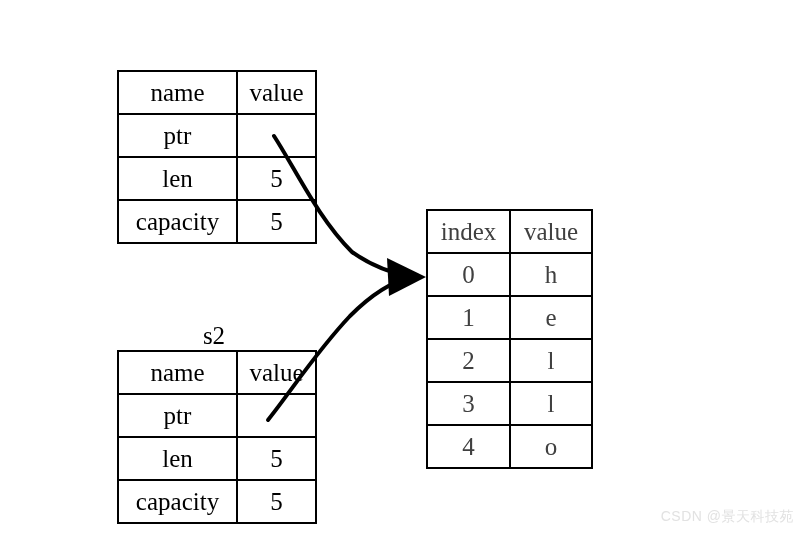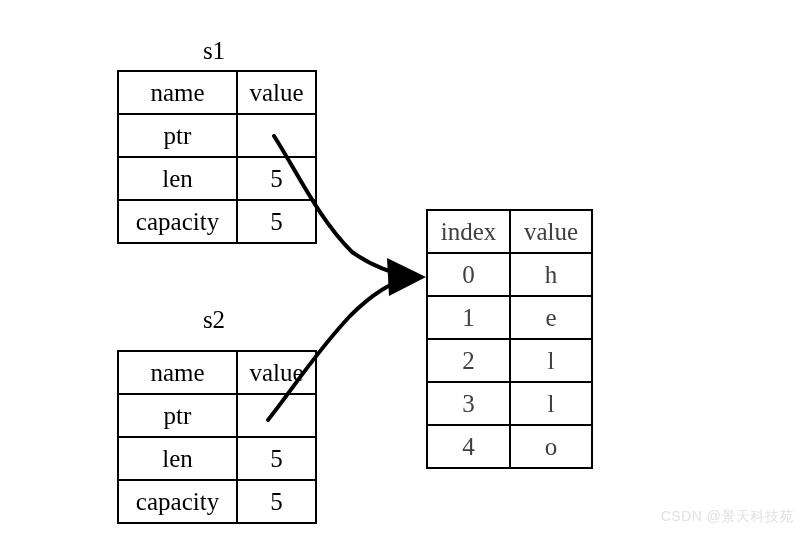--- a/index.html
+++ b/index.html
@@ -91,21 +91,20 @@
     letter-spacing: 0.5px;
     white-space: nowrap;
     user-select: none;
   }
 </style>
 </head>
 <body>
 
 <div id="canvas">
 
-  <div class="struct-caption" style="left:117px; top:36px;">s1</div>
 
   <table class="struct-table" style="left:117px; top:70px;">
     <tbody>
       <tr>
         <td class="col-name">name</td>
         <td class="col-value">value</td>
       </tr>
       <tr>
         <td class="col-name">ptr</td>
         <td class="col-value"></td>
@@ -114,21 +113,21 @@
         <td class="col-name">len</td>
         <td class="col-value">5</td>
       </tr>
       <tr>
         <td class="col-name">capacity</td>
         <td class="col-value">5</td>
       </tr>
     </tbody>
   </table>
 
-  <div class="struct-caption" style="left:117px; top:305px;">s2</div>
+  <div class="struct-caption" style="left:117px; top:321px;">s2</div>
 
   <table class="struct-table" style="left:117px; top:350px;">
     <tbody>
       <tr>
         <td class="col-name">name</td>
         <td class="col-value">value</td>
       </tr>
       <tr>
         <td class="col-name">ptr</td>
         <td class="col-value"></td>

